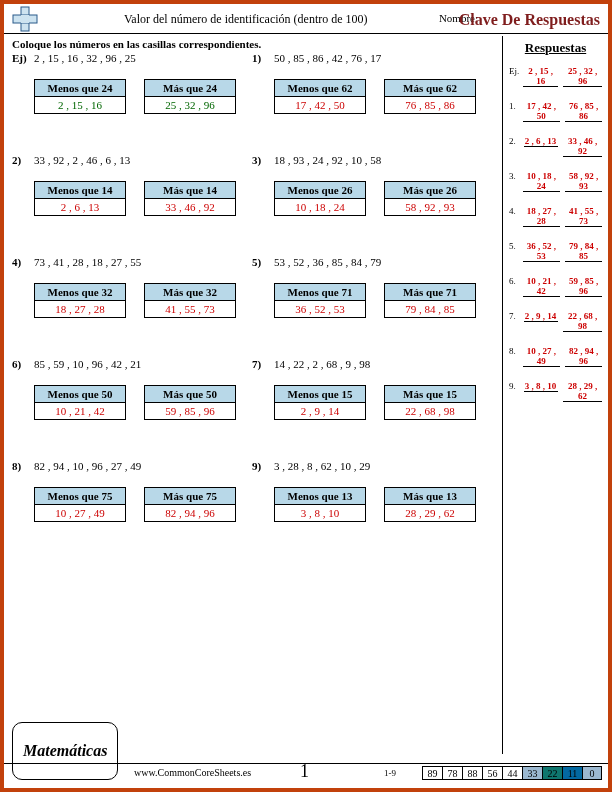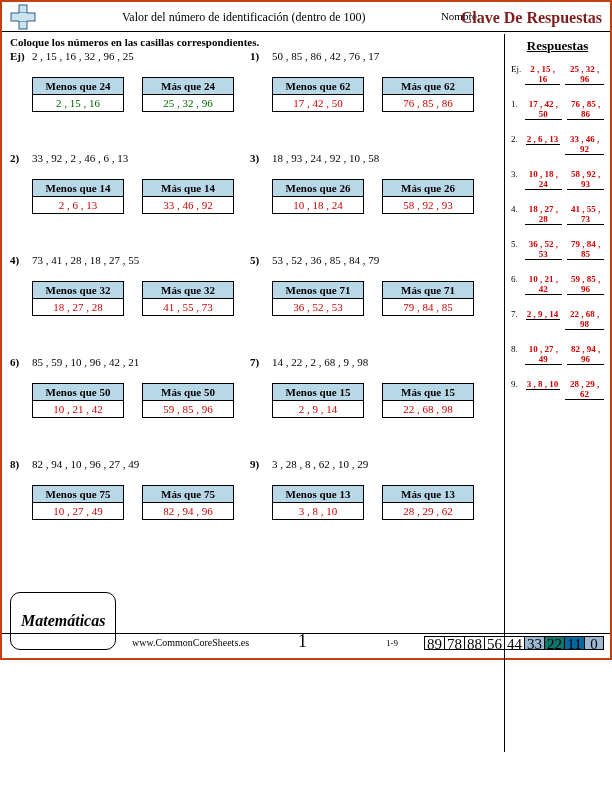--- a/index.html
+++ b/index.html
@@ -1,17 +1,17 @@
 <!DOCTYPE html>
 <html><head>
 <meta charset="utf-8">
 <style>
   * { box-sizing: border-box; margin: 0; padding: 0; }
   body { font-family: "Times New Roman", serif; font-size: 11px; background: #fff; width: 612px; height: 792px; position: relative; color: #000; }
-  .page { position: relative; width: 612px; height: 660px; border: 2px solid #c2410c; }
+  .page { position: relative; width: 612px; height: 792px; border: 4px solid #c2410c; }
   .header { position: relative; height: 30px; border-bottom: 1px solid #000; }
   .logo { position: absolute; left: 8px; top: 2px; width: 26px; height: 26px; }
   .logo svg { width: 26px; height: 26px; }
   .title { position: absolute; left: 120px; top: 8px; font-size: 12px; }
   .name-label { position: absolute; right: 130px; top: 8px; font-size: 11px; }
   .answerkey-label { position: absolute; right: 8px; top: 7px; font-size: 16px; font-weight: bold; color: #7f1d1d; }
   .instruction { position: absolute; left: 8px; top: 34px; font-size: 11px; font-weight: bold; }
   .main { position: absolute; left: 8px; top: 48px; width: 490px; }
   .answers-col { position: absolute; right: 6px; top: 32px; width: 100px; border-left: 1px solid #000; height: 718px; padding-left: 6px; padding-top: 4px; }
   .answers-title { font-weight: bold; text-decoration: underline; text-align: center; font-size: 13px; margin-bottom: 10px; }
@@ -28,21 +28,21 @@
   .boxhead { background: #b8d8e8; border: 1px solid #000; text-align: center; font-weight: bold; font-size: 11px; padding: 2px 0; }
   .boxbody { border: 1px solid #000; border-top: none; text-align: center; font-size: 11px; padding: 2px 0; min-height: 16px; }
   .red { color: #c00; }
   .green { color: #060; }
   .footer { position: absolute; bottom: 6px; left: 0; width: 100%; height: 20px; }
   .footer-left { position: absolute; left: 8px; bottom: 2px; border: 1.5px solid #000; border-radius: 10px; padding: 19px 10px; font-weight: bold; font-style: italic; font-size: 16px; }
   .footer-url { position: absolute; left: 130px; bottom: 4px; font-size: 10px; }
   .footer-page { position: absolute; left: 296px; bottom: 0; font-size: 18px; font-family: serif; }
   .score-label { position: absolute; right: 212px; bottom: 4px; font-size: 9px; }
   .score-boxes { position: absolute; right: 6px; bottom: 2px; display: flex; }
-  .score-box { width: 20px; height: 14px; border: 1px solid #000; border-right: none; font-size: 15px; text-align: center; line-height: 14px; }
+  .score-box { width: 20px; height: 14px; border: 1px solid #000; border-right: none; font-size: 10px; text-align: center; line-height: 14px; }
   .score-box:last-child { border-right: 1px solid #000; }
   .ftline { position:absolute; bottom:24px; left:0; width:100%; border-top:1px solid #000; }
 </style>
 </head>
 <body>
 
 <div class="page">
   <div class="header">
     <div class="logo">
       <svg viewBox="0 0 26 26">

